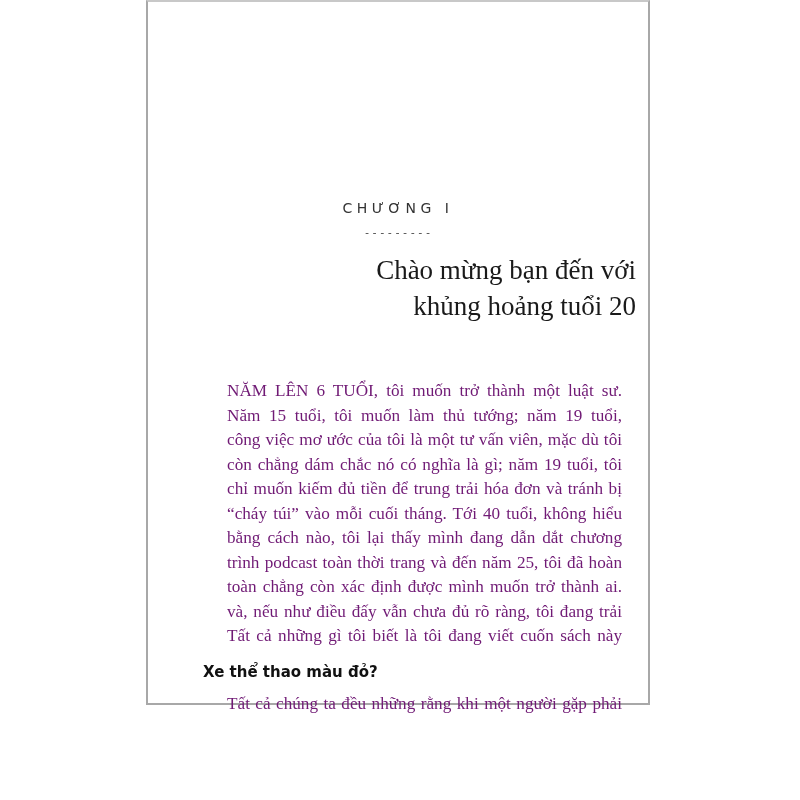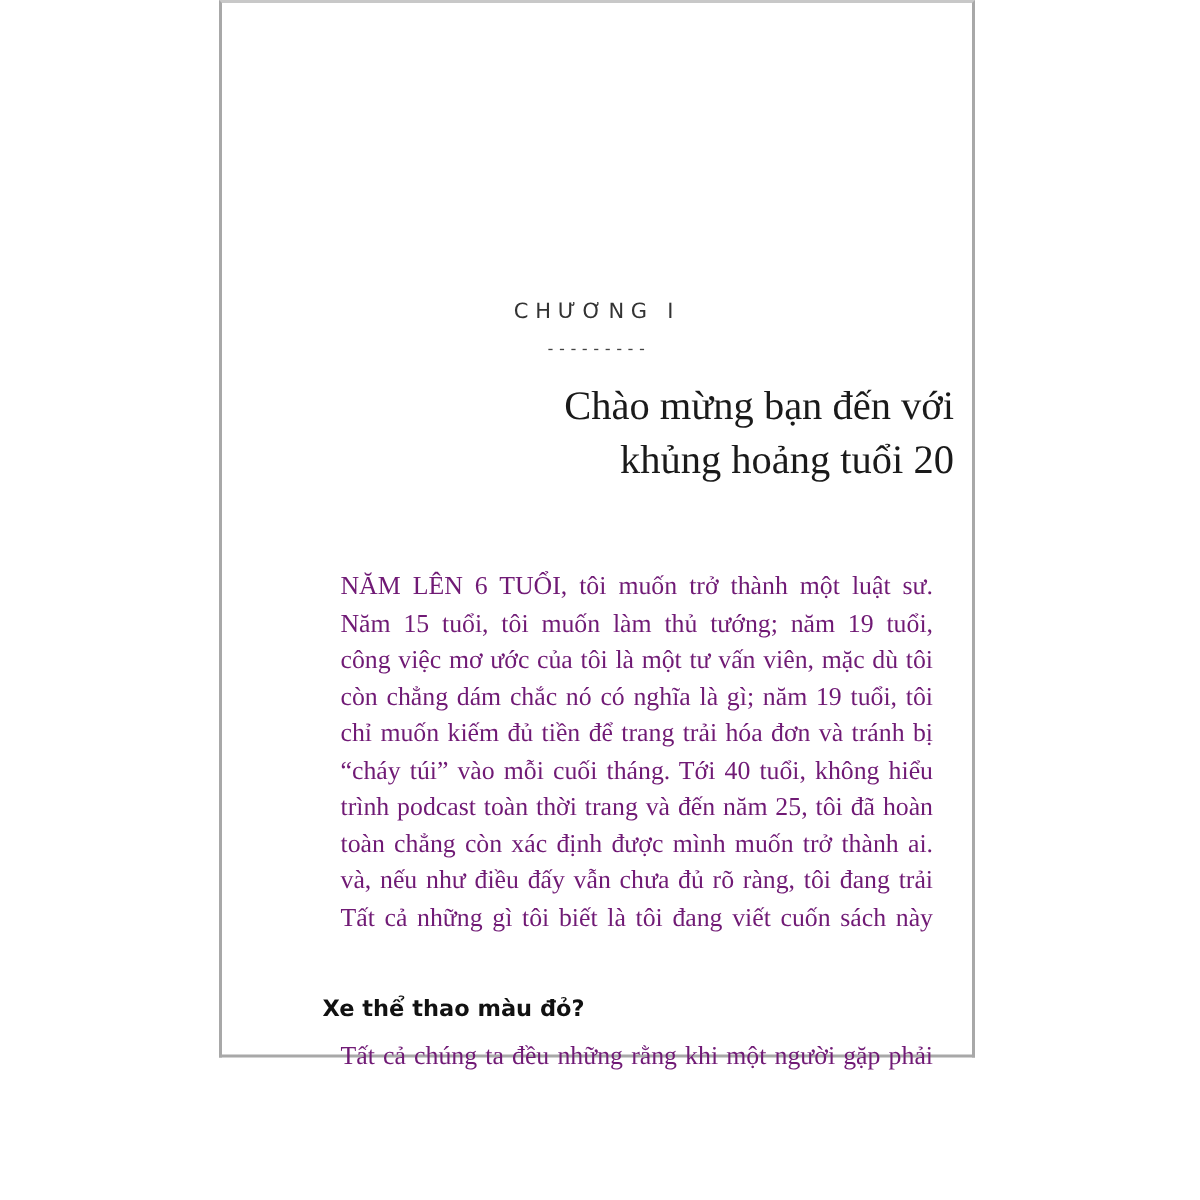--- a/index.html
+++ b/index.html
@@ -24,21 +24,21 @@
     font-family:"Liberation Serif", serif; font-size:27px; line-height:36px; color:#1a1a1a;
   }
   .body-text {
     position:absolute; left:55px; width:395px;
     font-family:"Liberation Serif", serif; font-size:17.2px; line-height:24.5px; color:#701a75;
     text-align:justify;
     margin-left:24px;
   }
   .p1 { top:377px; }
   .section-heading {
-    position:absolute; left:67px; top:661px;
+    position:absolute; left:55px; top:661px;
     font-family:"DejaVu Sans", sans-serif; font-size:15px; font-weight:bold; color:#111;
   }
   .p2 { top:690px; }
   .line { display:block; text-align-last:justify; white-space:nowrap; }
   .line.last { text-align-last:left; }
 </style>
 </head>
 <body>
 
 <div class="page">
@@ -47,22 +47,23 @@
   <div class="chapter-title">
     <div>Chào mừng bạn đến với</div>
     <div>khủng hoảng tuổi 20</div>
   </div>
 
   <div class="body-text p1">
     <span class="line">NĂM LÊN 6 TUỔI, tôi muốn trở thành một luật sư.</span>
     <span class="line">Năm 15 tuổi, tôi muốn làm thủ tướng; năm 19 tuổi,</span>
     <span class="line">công việc mơ ước của tôi là một tư vấn viên, mặc dù tôi</span>
     <span class="line">còn chẳng dám chắc nó có nghĩa là gì; năm 19 tuổi, tôi</span>
-    <span class="line">chỉ muốn kiếm đủ tiền để trang trải hóa đơn và tránh bị</span>
+    <span class="line">chỉ muốn kiếm đủ tiền để trung trải hóa đơn và tránh bị</span>
     <span class="line">“cháy túi” vào mỗi cuối tháng. Tới 40 tuổi, không hiểu</span>
+    <span class="line">bằng cách nào, tôi lại thấy mình đang dẫn dắt chương</span>
     <span class="line">trình podcast toàn thời trang và đến năm 25, tôi đã hoàn</span>
     <span class="line">toàn chẳng còn xác định được mình muốn trở thành ai.</span>
     <span class="line">và, nếu như điều đấy vẫn chưa đủ rõ ràng, tôi đang trải</span>
     <span class="line">Tất cả những gì tôi biết là tôi đang viết cuốn sách này</span>
   </div>
 
   <div class="section-heading">Xe thể thao màu đỏ?</div>
 
   <div class="body-text p2">
     <span class="line">Tất cả chúng ta đều những rằng khi một người gặp phải</span>

